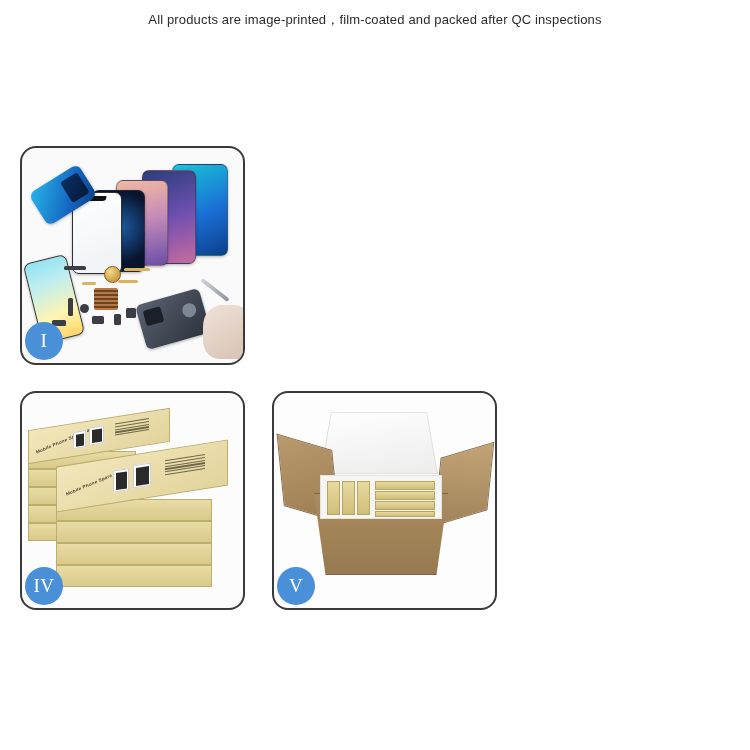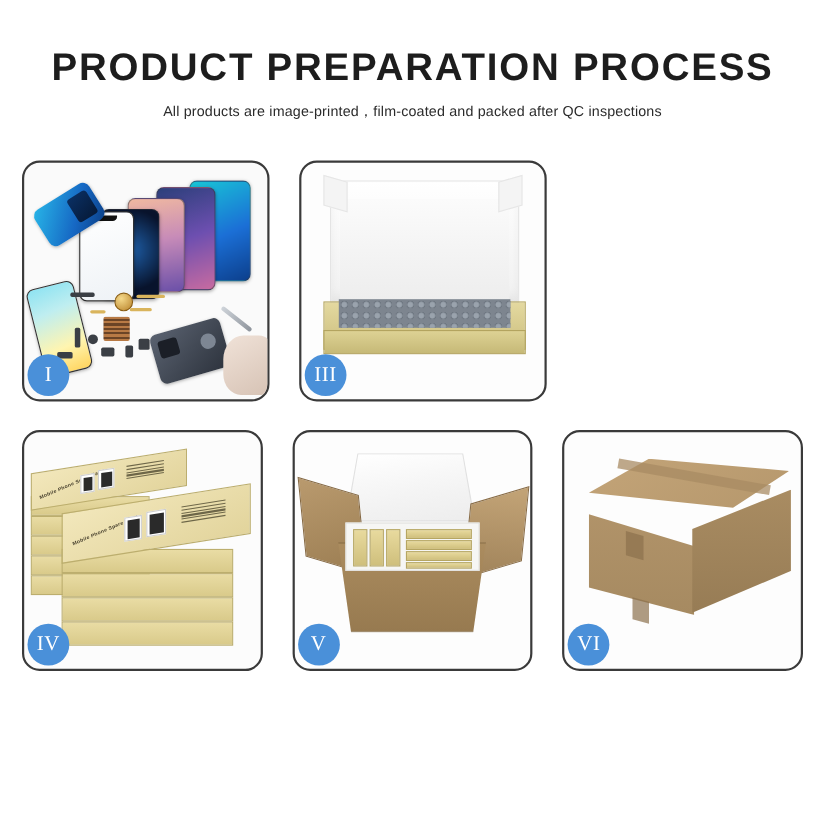--- a/index.html
+++ b/index.html
@@ -187,21 +187,20 @@
        background: rgba(168,139,99,.75); transform: rotate(10deg); }
   .tab6a { position:absolute; left:56px; top:92px; width:16px; height:22px;
        background: rgba(140,113,77,.7); transform: skewY(16deg); }
   .tab6b { position:absolute; left:62px; top:152px; width:15px; height:20px;
        background: rgba(140,113,77,.7); transform: skewY(16deg); }
 </style>
 </head>
 <body>
 
 <div class="header">
-  <div class="title">PRODUCT PREPARATION PROCESS</div>
   <div class="subtitle">All products are image-printed，film-coated and packed after QC inspections</div>
 </div>
 
 <div class="grid">
 
   <div class="row">
 
     <div class="card p1">
       <div class="scene">
         <div class="ph ph-a"></div>
@@ -226,31 +225,20 @@
         <div class="flex" style="left:96px;top:132px;width:20px;"></div>
         <div class="flex" style="left:60px;top:134px;width:14px;"></div>
         <div class="chassis"></div>
         <div class="driver"></div>
         <div class="hand"></div>
       </div>
       <div class="badge">I</div>
     </div>
 
 
-    <div class="card p3">
-      <div class="scene">
-        <div class="lid3"></div>
-        <div class="lid-flapL"></div>
-        <div class="lid-flapR"></div>
-        <div class="tray3"></div>
-        <div class="tray3-inner"></div>
-        <div class="tray3-front"></div>
-      </div>
-      <div class="badge">III</div>
-    </div>
 
   </div>
 
   <div class="row">
 
     <div class="card p4">
       <div class="scene">
         <div class="stack">
 
           <div class="sbox" style="left:0px;top:44px;width:108px;height:18px;"></div>
@@ -315,26 +303,15 @@
           <div class="ybox" style="left:36px;top:5px;width:13px;height:34px;"></div>
           <div class="ybox" style="left:54px;top:5px;width:60px;height:9px;"></div>
           <div class="ybox" style="left:54px;top:15px;width:60px;height:9px;"></div>
           <div class="ybox" style="left:54px;top:25px;width:60px;height:9px;"></div>
           <div class="ybox" style="left:54px;top:35px;width:60px;height:6px;"></div>
         </div>
       </div>
       <div class="badge">V</div>
     </div>
 
-    <div class="card p6">
-      <div class="scene">
-        <div class="c6-top"></div>
-        <div class="c6-left"></div>
-        <div class="c6-right"></div>
-        <div class="tape6"></div>
-        <div class="tab6a"></div>
-        <div class="tab6b"></div>
-      </div>
-      <div class="badge">VI</div>
-    </div>
 
   </div>
 </div>
 
 </body></html>

